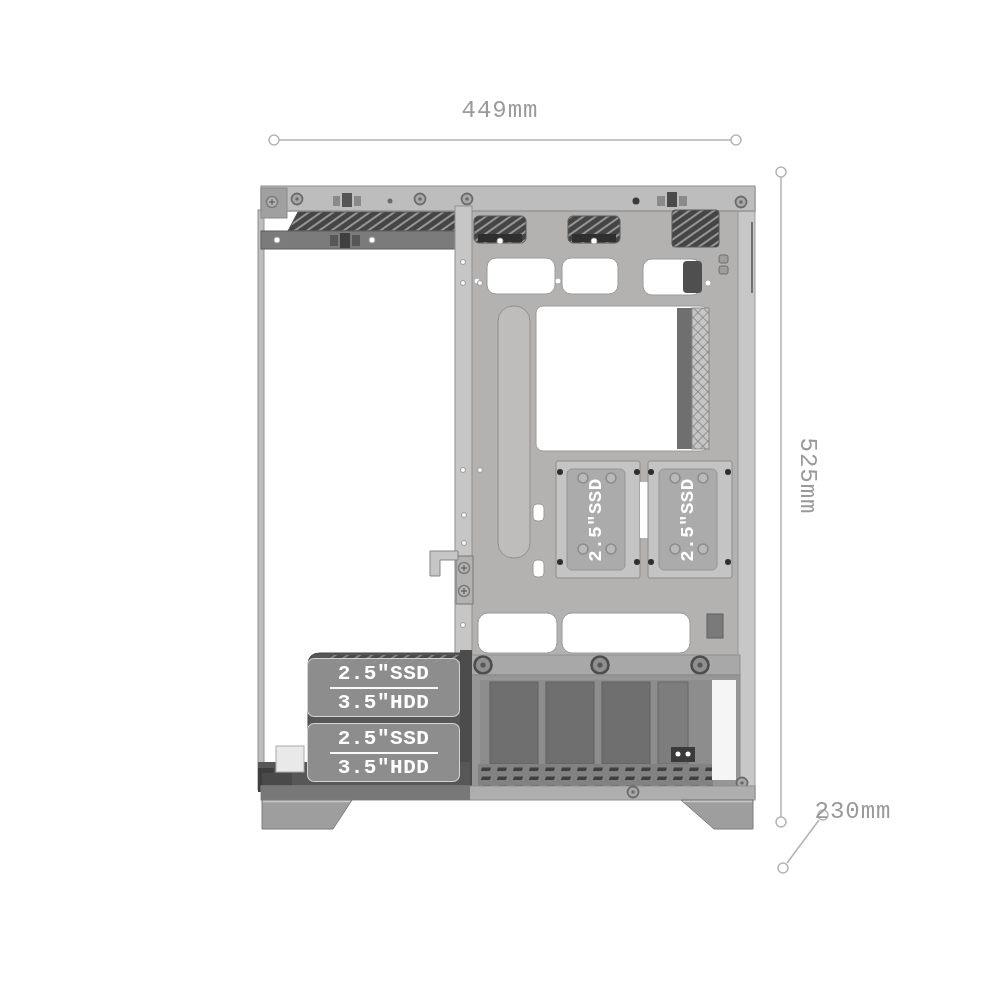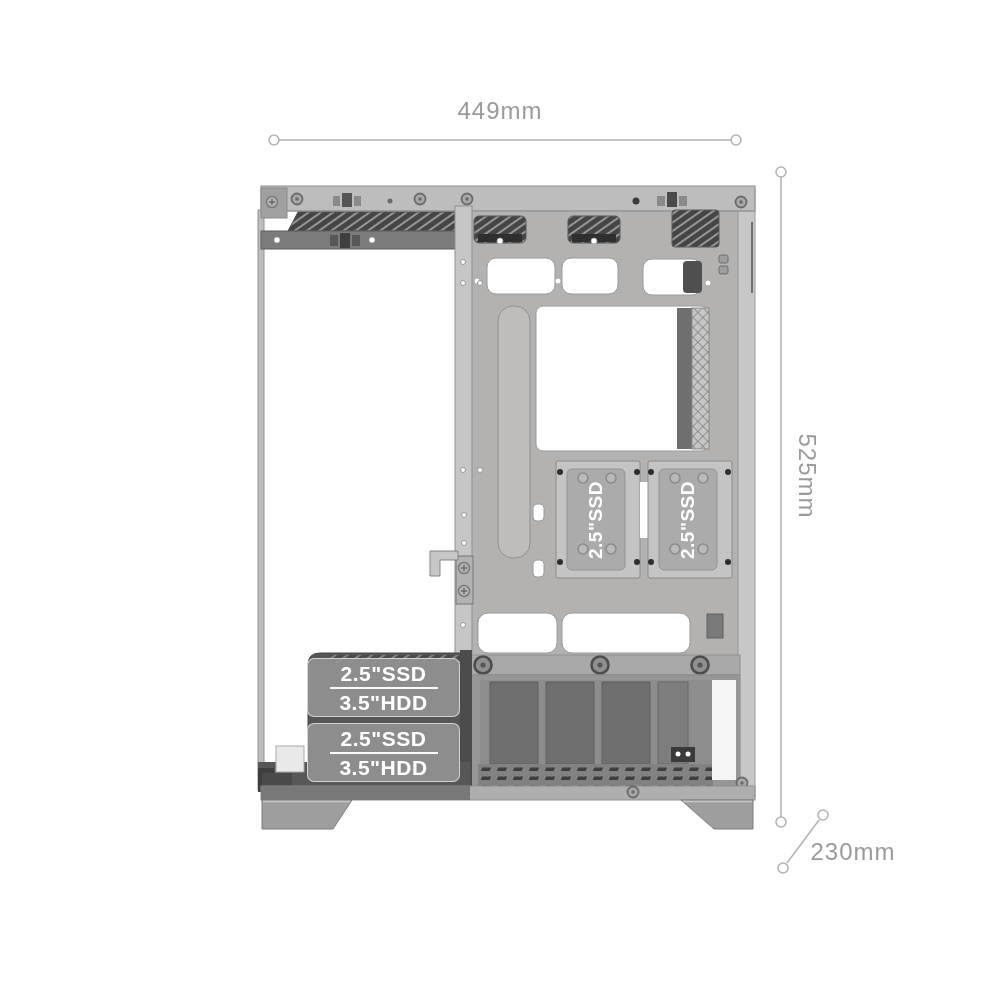--- a/index.html
+++ b/index.html
@@ -1,27 +1,27 @@
 <!DOCTYPE html>
 <html><head>
 <meta charset="utf-8">
 <style>
   html,body{margin:0;padding:0;background:#ffffff;}
   .canvas{
     position:relative;width:1000px;height:1000px;background:#ffffff;overflow:hidden;
-    font-family:Liberation Sans, sans-serif;
+    font-family:Liberation Mono, monospace;
   }
   .canvas svg{position:absolute;left:0;top:0;}
   .dim{
     position:absolute;color:#9a9a9a;font-size:24px;letter-spacing:1px;
     text-align:center;white-space:nowrap;
   }
   .dim-width{left:440px;top:97px;width:120px;}
   .dim-height{left:747px;top:462px;width:120px;height:28px;transform:rotate(90deg);}
-  .dim-depth{left:795px;top:838px;width:116px;}
+  .dim-depth{left:795px;top:798px;width:116px;}
   .ssd-label{
     position:absolute;width:110px;height:22px;line-height:22px;text-align:center;
     color:#ffffff;font-weight:bold;font-size:19px;letter-spacing:0.5px;
     transform:rotate(-90deg);white-space:nowrap;
   }
   .ssd-label.ssd-1{left:541px;top:509px;}
   .ssd-label.ssd-2{left:633px;top:509px;}
   .bay-box{
     position:absolute;left:307px;width:153px;height:59px;box-sizing:border-box;
     background:rgba(148,148,148,0.90);border:1px solid rgba(235,235,235,0.75);

